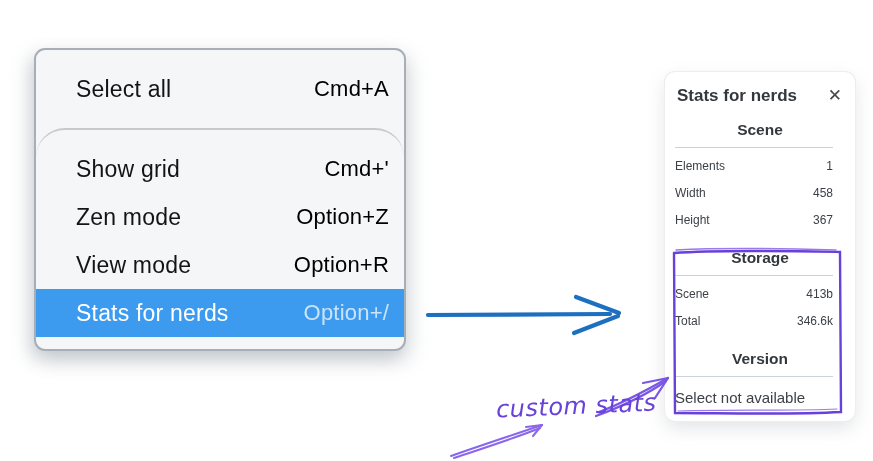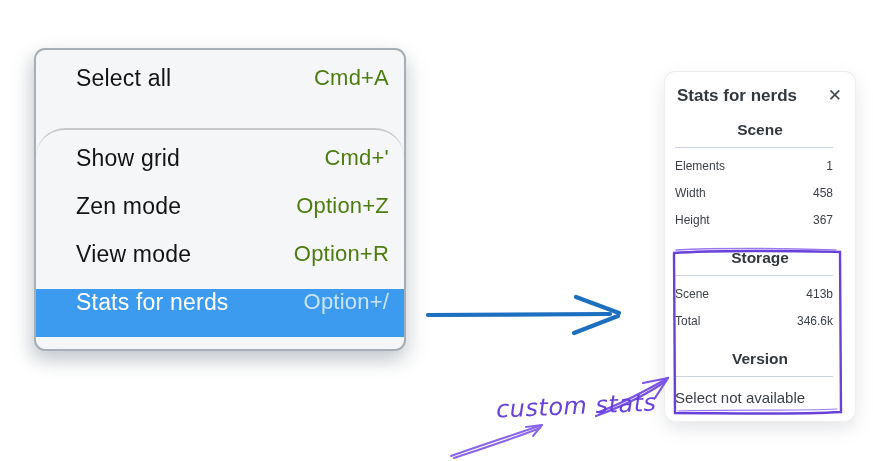--- a/index.html
+++ b/index.html
@@ -12,24 +12,24 @@
   
   .menu{
     position:absolute;left:34px;top:48px;width:372px;box-sizing:border-box;
     background:#f5f6f7;
     border:2px solid #a7aeb6;border-radius:11px;
     box-shadow:-5px 8px 18px rgba(120,130,142,.30), 5px 9px 20px rgba(120,130,142,.22);
   }
   .menu-section-top{padding:15px 0;}
   .menu-section-bottom{padding:15px 0 12px;border-top:2px solid #c7cacd;border-radius:29px;}
   .menu-item{
-    height:48px;display:flex;align-items:flex-start;justify-content:space-between;
+    height:48px;display:flex;align-items:center;justify-content:space-between;
     padding:0 15px 0 40px;font-size:23px;color:#141414;letter-spacing:.2px;
   }
-  .menu-item .shortcut{color:#4d7c0f;font-size:22px;}
+  .menu-item .shortcut{color:#000000;font-size:22px;}
   .menu-item.highlighted{background:#3d9bef;color:#ffffff;}
   .menu-item.highlighted .shortcut{color:rgba(255,255,255,.72);}
 
   
   .stats{
     position:absolute;left:665px;top:72px;width:190px;height:349px;box-sizing:border-box;
     background:#ffffff;border-radius:10px;
     box-shadow:0 0 0 1px #ededf0, 0 7px 18px rgba(125,132,142,.22);
     padding:14px 0 0;color:#3c4147;
   }

